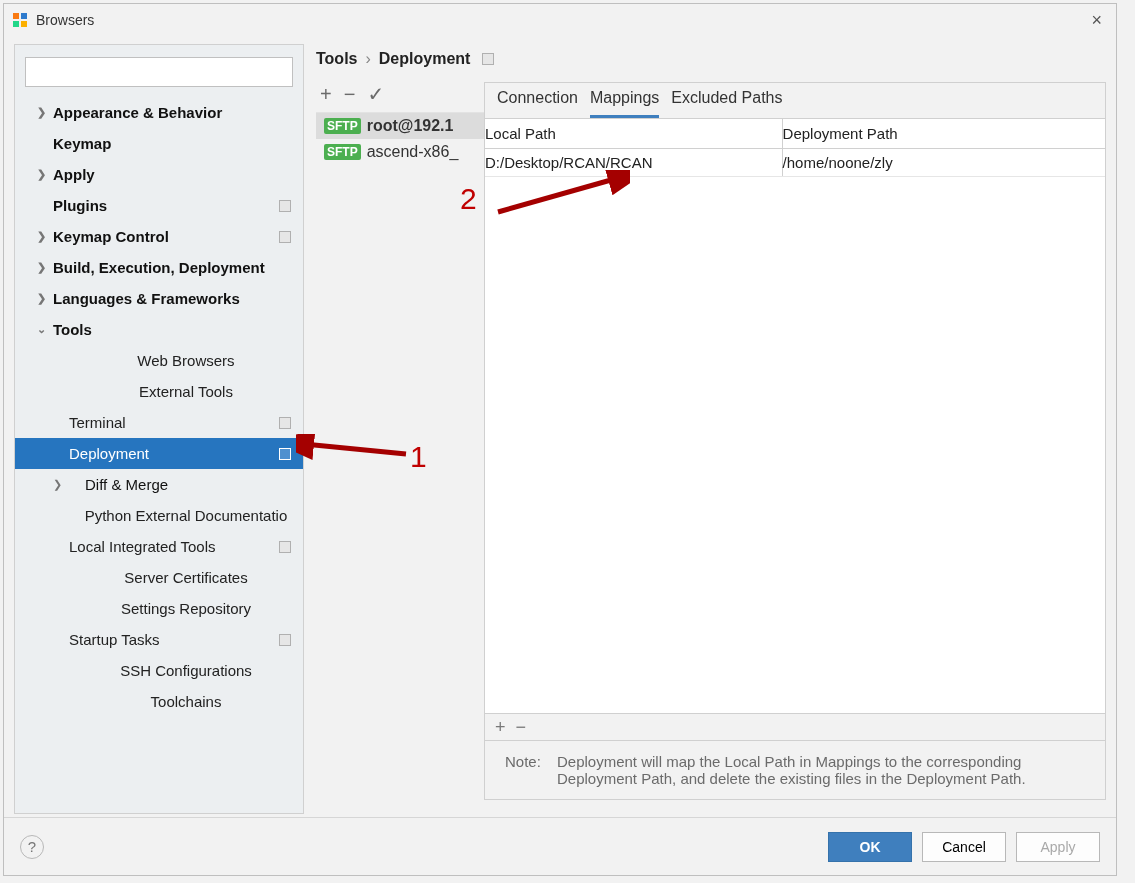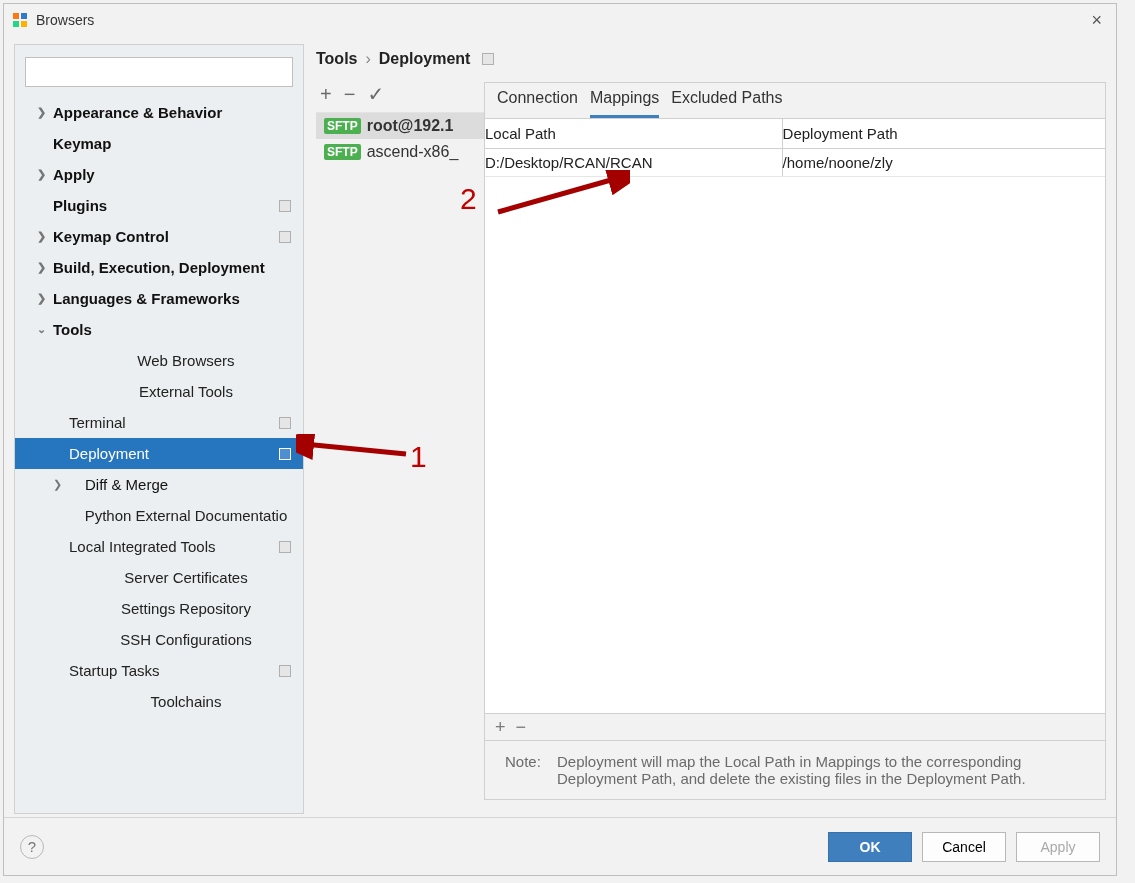--- a/index.html
+++ b/index.html
@@ -355,25 +355,25 @@
             <span>Local Integrated Tools</span>
             <span class="badge"></span>
           </div>
         <div class="tree-item child">
             <span>Server Certificates</span>
           </div>
         <div class="tree-item child">
             <span>Settings Repository</span>
           </div>
         <div class="tree-item child">
+            <span>Startup Tasks</span>
+            <span class="badge"></span>
+          </div>
+        <div class="tree-item child">
             <span>SSH Configurations</span>
-          </div>
-        <div class="tree-item child">
-            <span>Startup Tasks</span>
-            <span class="badge"></span>
           </div>
         <div class="tree-item child">
             <span>Toolchains</span>
           </div>
       </div>
     </div>
 
     <div class="main">
       <div class="breadcrumbs">
         <span>Tools</span>

